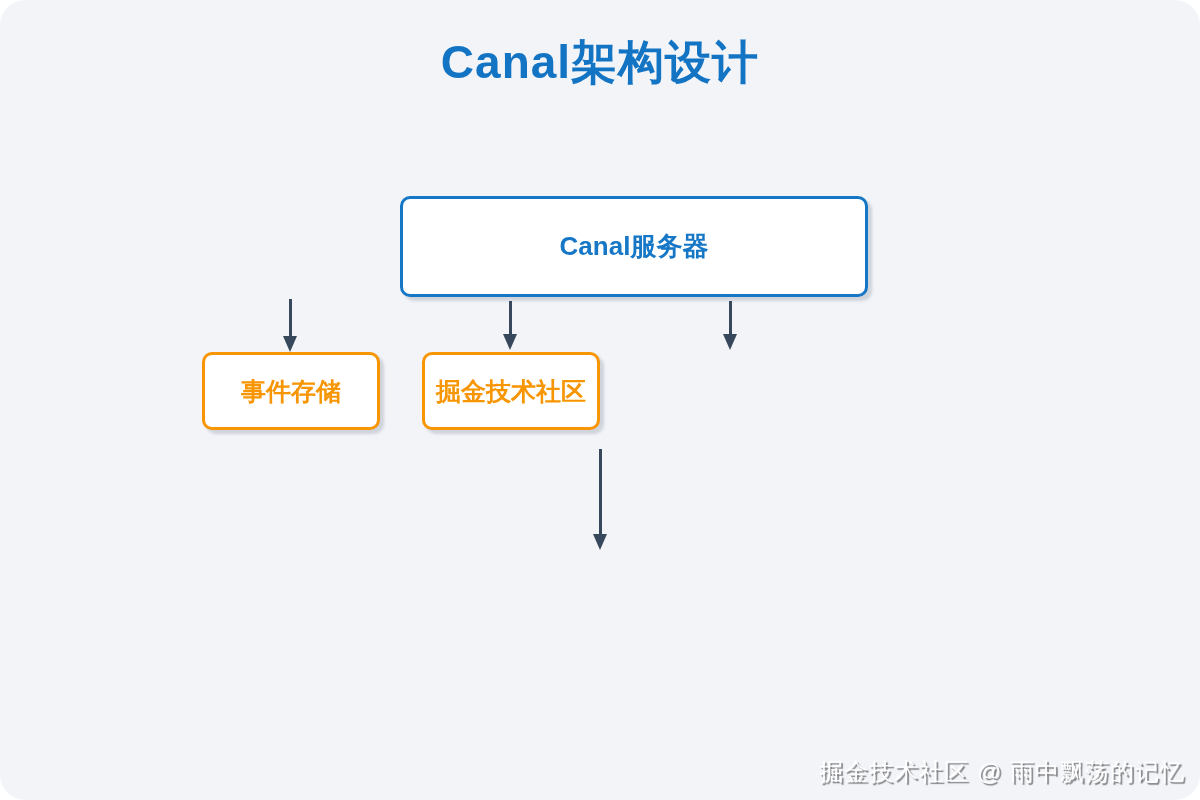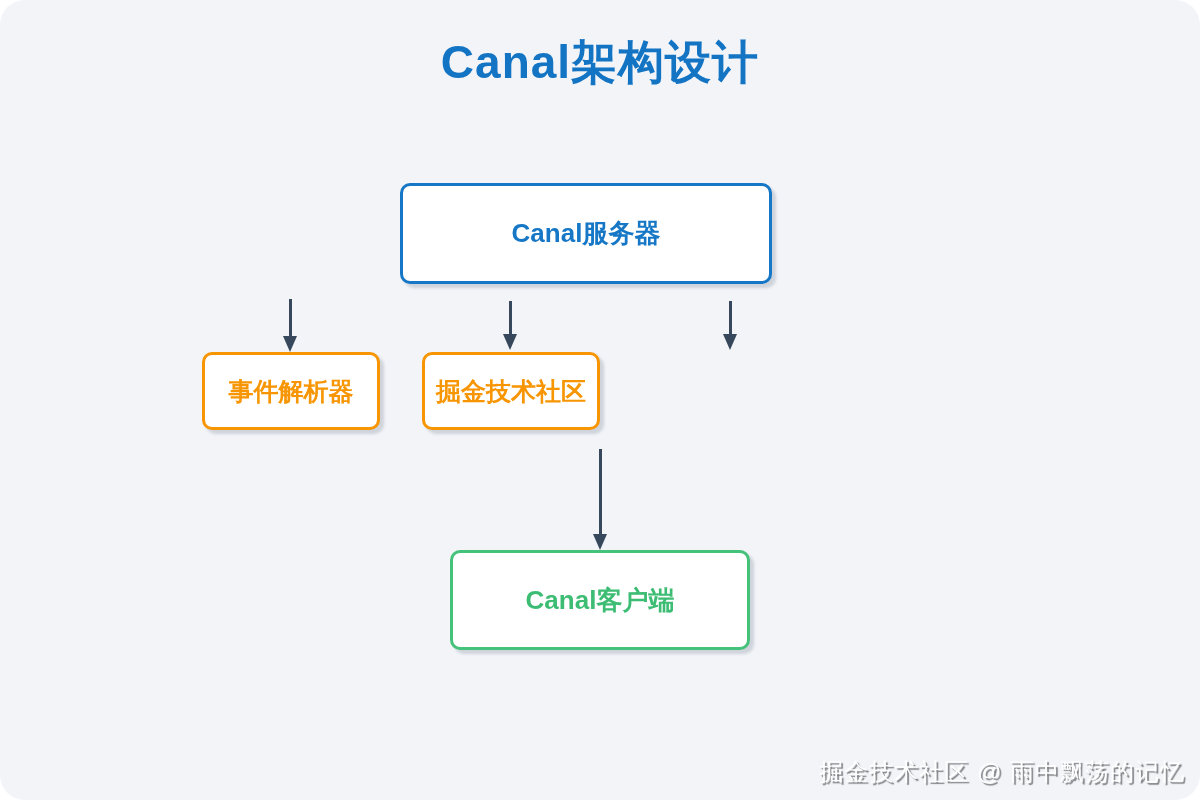--- a/index.html
+++ b/index.html
@@ -81,36 +81,33 @@
     letter-spacing: 1px;
   }
 </style>
 </head>
 <body>
 
 <div class="canvas">
 
   <div class="title">Canal架构设计</div>
 
-  <div class="node node-blue" style="left:400px; top:183px; width:372px; height:101px;">
+  <div class="node node-blue" style="left:400px; top:196px; width:468px; height:101px;">
     <span>Canal服务器</span>
   </div>
 
   <div class="node node-orange" style="left:202px; top:352px; width:178px; height:78px;">
-    <span>事件解析器</span>
+    <span>事件存储</span>
   </div>
 
   <div class="node node-orange" style="left:422px; top:352px; width:178px; height:78px;">
     <span>掘金技术社区</span>
   </div>
 
 
-  <div class="node node-green" style="left:450px; top:550px; width:300px; height:100px;">
-    <span>Canal客户端</span>
-  </div>
 
   <div class="arrow" style="left:283px; top:299px; height:53px;">
     <div class="arrow-line"></div>
     <div class="arrow-head"></div>
   </div>
 
   <div class="arrow" style="left:503px; top:301px; height:49px;">
     <div class="arrow-line"></div>
     <div class="arrow-head"></div>
   </div>

